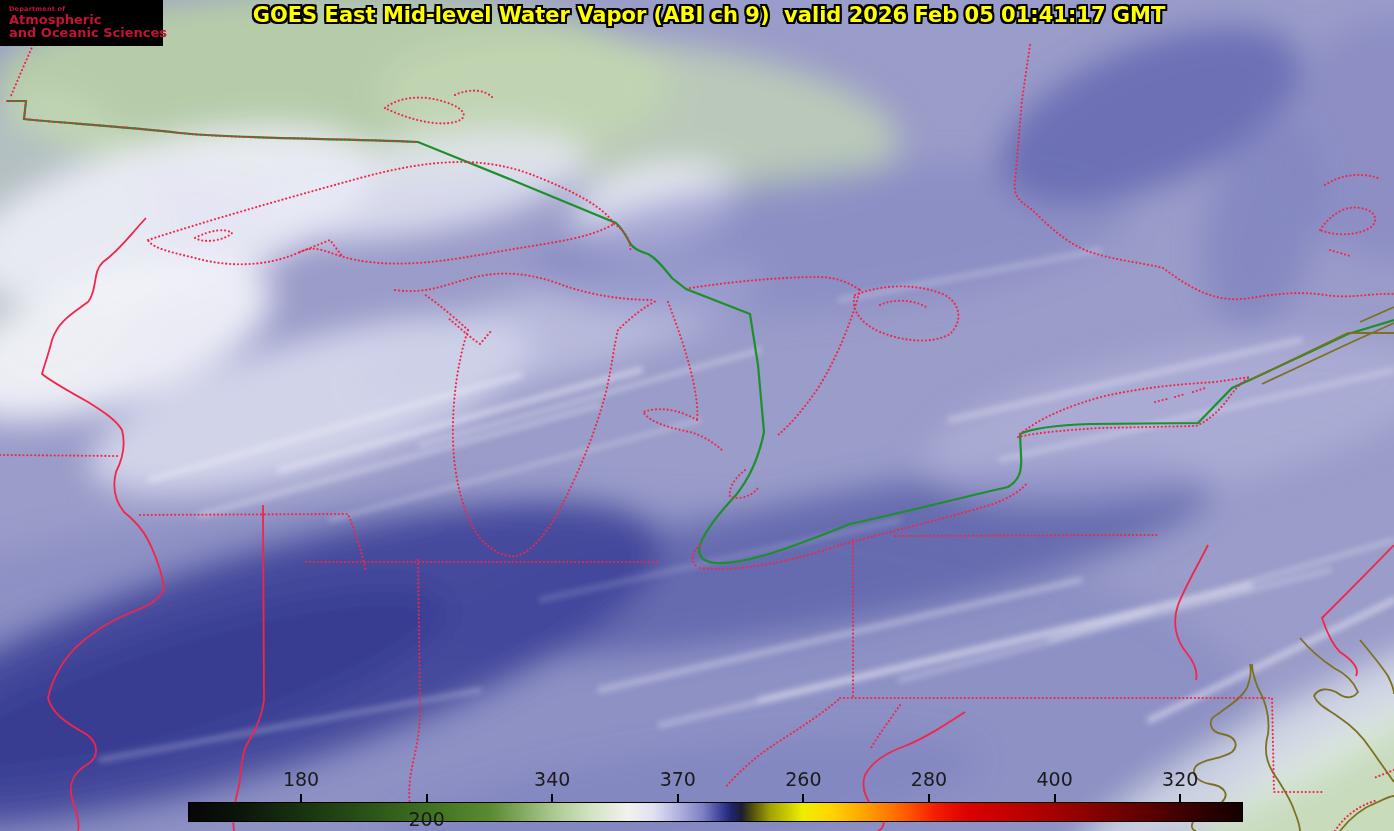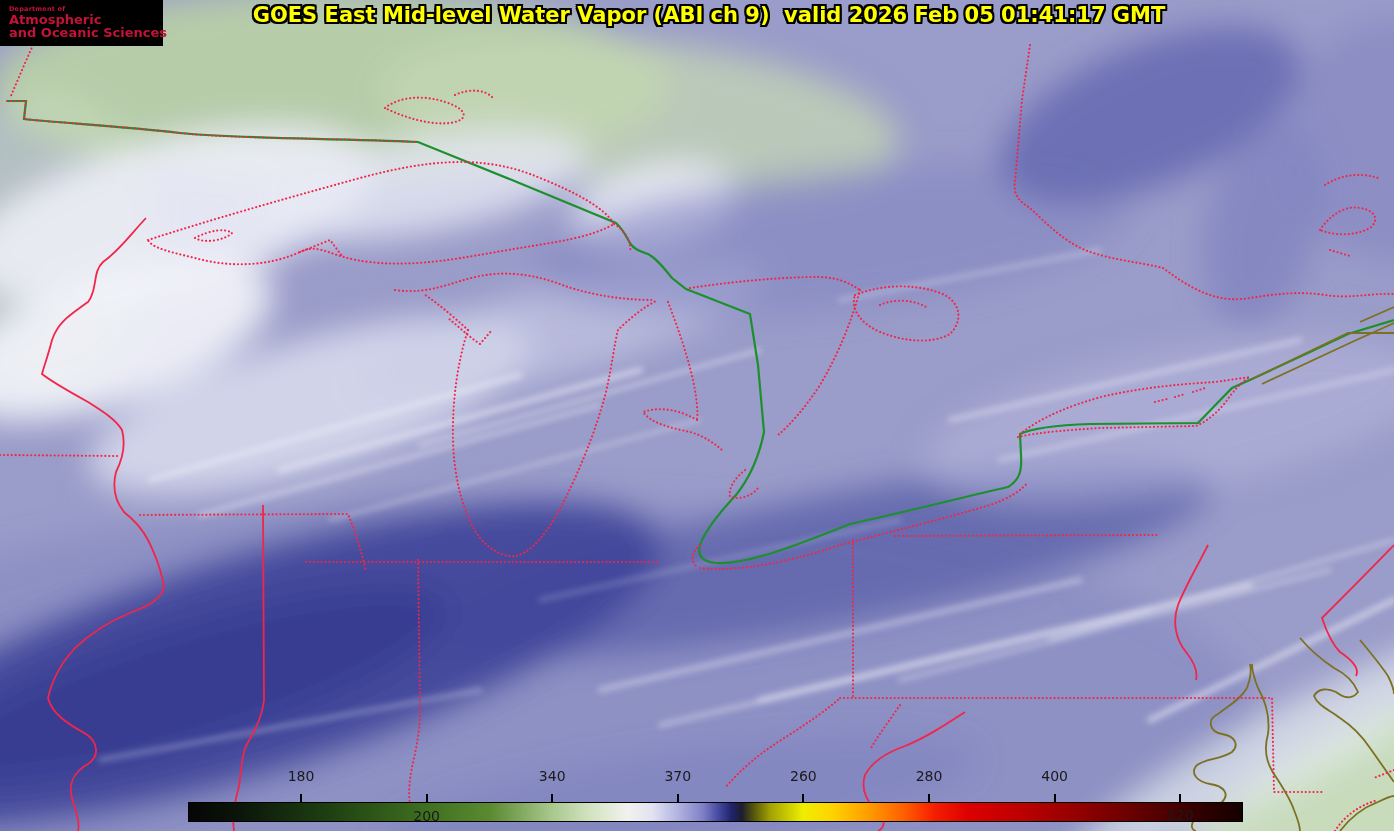--- a/index.html
+++ b/index.html
@@ -30,21 +30,21 @@
   .cbar{
     position:absolute;left:188px;top:802px;width:1055px;height:20px;
     border:1px solid #000;box-sizing:border-box;z-index:20;
   }
   .cbar-tick{
     position:absolute;top:794px;width:2px;height:8px;background:var(--tick-color,#000);
     transform:translateX(-50%);z-index:20;
   }
   .cbar-label{
     position:absolute;top:768px;transform:translateX(-50%);
-    font-size:14px;color:var(--label-color,#1a1a1a);z-index:20;
+    font-size:19px;color:var(--label-color,#1a1a1a);z-index:20;
   }
   
   .dot{fill:none;stroke:var(--c-red,#f2254a);stroke-width:2.1;
        stroke-dasharray:.1 3.8;stroke-linecap:round;}
   .red{fill:none;stroke:var(--c-red,#f2254a);stroke-width:1.8;}
   .grn{fill:none;stroke:var(--c-green,#1d8f2c);stroke-width:2.2;}
   .olv{fill:none;stroke:var(--c-olive,#7c7122);stroke-width:1.8;}
 </style>
 </head>
 <body>
@@ -224,16 +224,16 @@
       <div class="cbar-label" style="left: 552.226px;">340</div>
       <div class="cbar-tick" style="left: 677.821px;"></div>
       <div class="cbar-label" style="left: 677.821px;">370</div>
       <div class="cbar-tick" style="left: 803.417px;"></div>
       <div class="cbar-label" style="left: 803.417px;">260</div>
       <div class="cbar-tick" style="left: 929.012px;"></div>
       <div class="cbar-label" style="left: 929.012px;">280</div>
       <div class="cbar-tick" style="left: 1054.61px;"></div>
       <div class="cbar-label" style="left: 1054.61px;">400</div>
       <div class="cbar-tick" style="left: 1180.2px;"></div>
-      <div class="cbar-label" style="left: 1180.2px; margin-top: 39px;">320</div>
+      <div class="cbar-label" style="left: 1180.2px;">320</div>
     </div>
 
 </div>
 
 </body></html>

